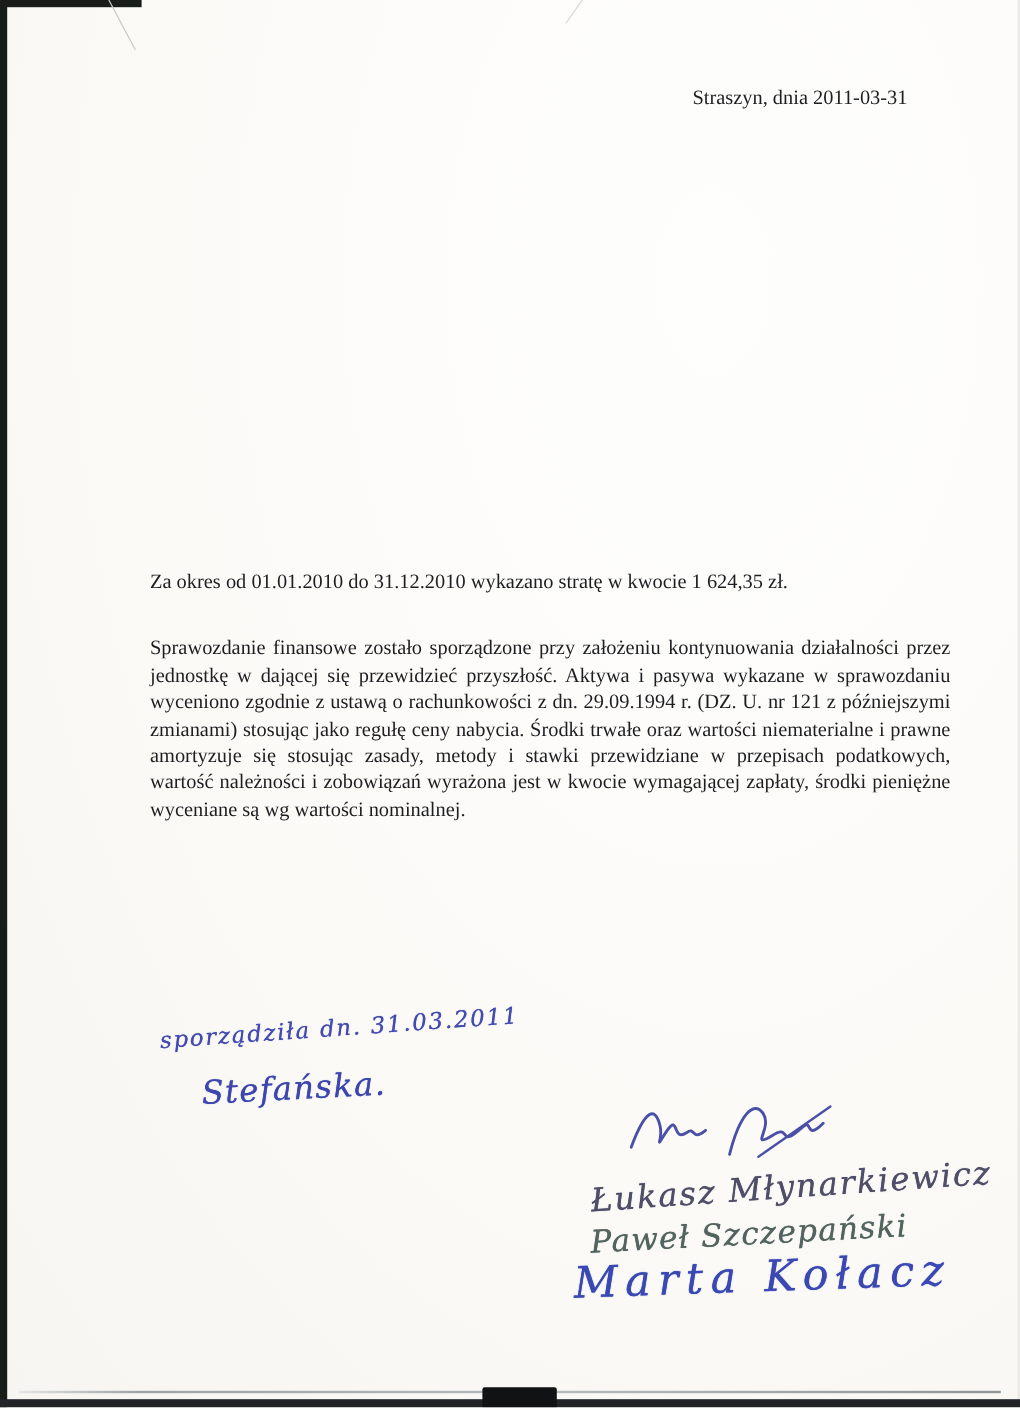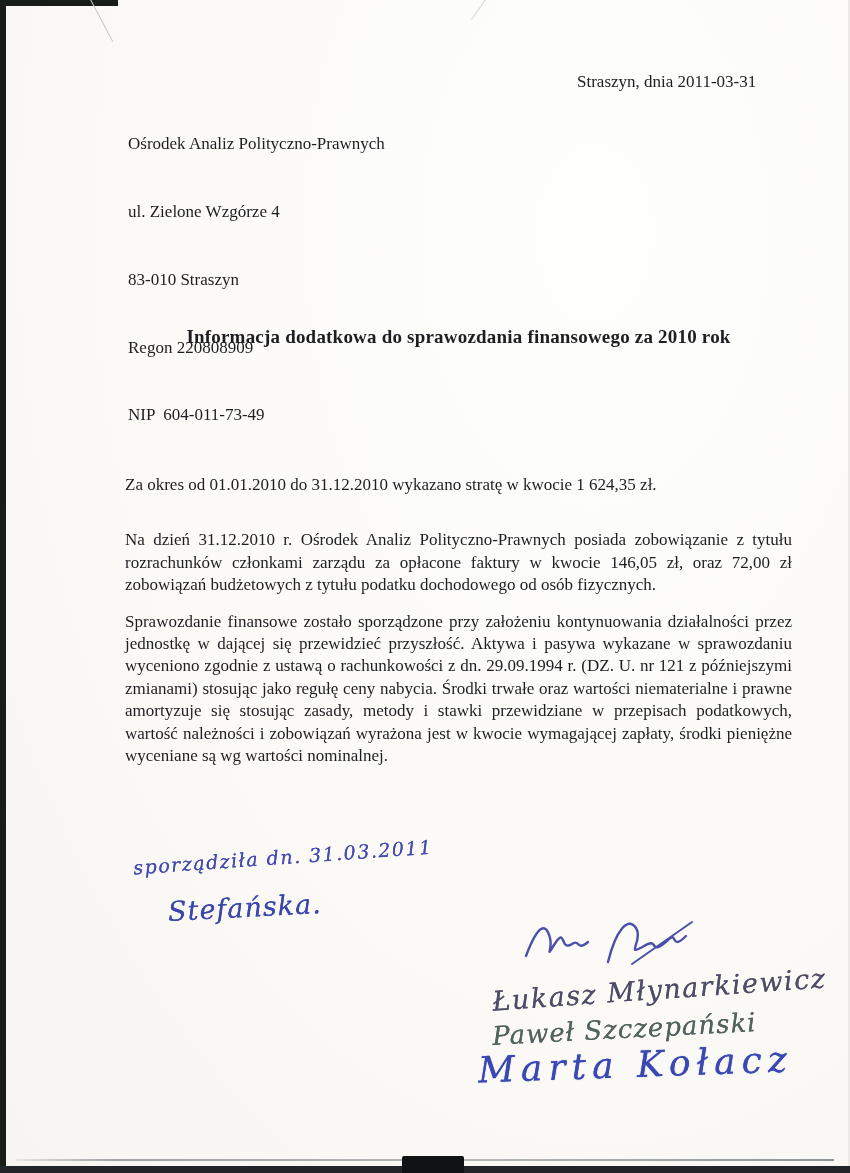--- a/index.html
+++ b/index.html
@@ -50,35 +50,26 @@
 
   <div class="edge-left"></div>
   <div class="edge-top"></div>
   <div class="crease"></div>
   <div class="crease2"></div>
   <div class="edge-right"></div>
   <div class="bottom-grayline"></div>
   <div class="bottom-band"></div>
   <div class="bottom-blob"></div>
 
-  <div class="letterhead">
-    <div>Ośrodek Analiz Polityczno-Prawnych</div>
-    <div>ul. Zielone Wzgórze 4</div>
-    <div>83-010 Straszyn</div>
-    <div>Regon 220808909</div>
-    <div>NIP  604-011-73-49</div>
-  </div>
 
   <div class="dateline">Straszyn, dnia 2011-03-31</div>
 
-  <div class="title">Informacja dodatkowa do sprawozdania finansowego za 2010 rok</div>
 
   <div class="bodytext">
     <p>Za okres od 01.01.2010 do 31.12.2010 wykazano stratę w kwocie 1 624,35 zł.</p>
-    <p>Na dzień 31.12.2010 r. Ośrodek Analiz Polityczno-Prawnych posiada zobowiązanie z tytułu rozrachunków członkami zarządu za opłacone faktury w kwocie 146,05 zł, oraz 72,00 zł zobowiązań budżetowych z tytułu podatku dochodowego od osób fizycznych.</p>
     <p>Sprawozdanie finansowe zostało sporządzone przy założeniu kontynuowania działalności przez jednostkę w dającej się przewidzieć przyszłość. Aktywa i pasywa wykazane w sprawozdaniu wyceniono zgodnie z ustawą o rachunkowości z dn. 29.09.1994 r. (DZ. U. nr 121 z późniejszymi zmianami) stosując jako regułę ceny nabycia. Środki trwałe oraz wartości niematerialne i prawne amortyzuje się stosując zasady, metody i stawki przewidziane w przepisach podatkowych, wartość należności i zobowiązań wyrażona jest w kwocie wymagającej zapłaty, środki pieniężne wyceniane są wg wartości nominalnej.</p>
   </div>
 
   <div class="hw hw-annotation">sporządziła dn. 31.03.2011</div>
   <div class="hw hw-preparer">Stefańska.</div>
 
   <svg class="sig-illegible" width="185" height="60" viewBox="0 0 185 60" fill="none" xmlns="http://www.w3.org/2000/svg">
     <path d="M6 44 C 18 12, 26 10, 30 26 C 33 38, 24 48, 36 30 C 46 16, 40 40, 52 32 C 60 26, 56 40, 68 30" stroke="#4a50a8" stroke-width="2.4" stroke-linecap="round" fill="none"></path>
     <path d="M88 50 C 96 18, 108 4, 116 16 C 124 28, 104 46, 124 34 C 140 24, 128 46, 148 28 C 158 18, 150 40, 166 24" stroke="#4a50a8" stroke-width="2.4" stroke-linecap="round" fill="none"></path>
     <path d="M112 52 L 172 10" stroke="#4a50a8" stroke-width="2" stroke-linecap="round" fill="none"></path>

